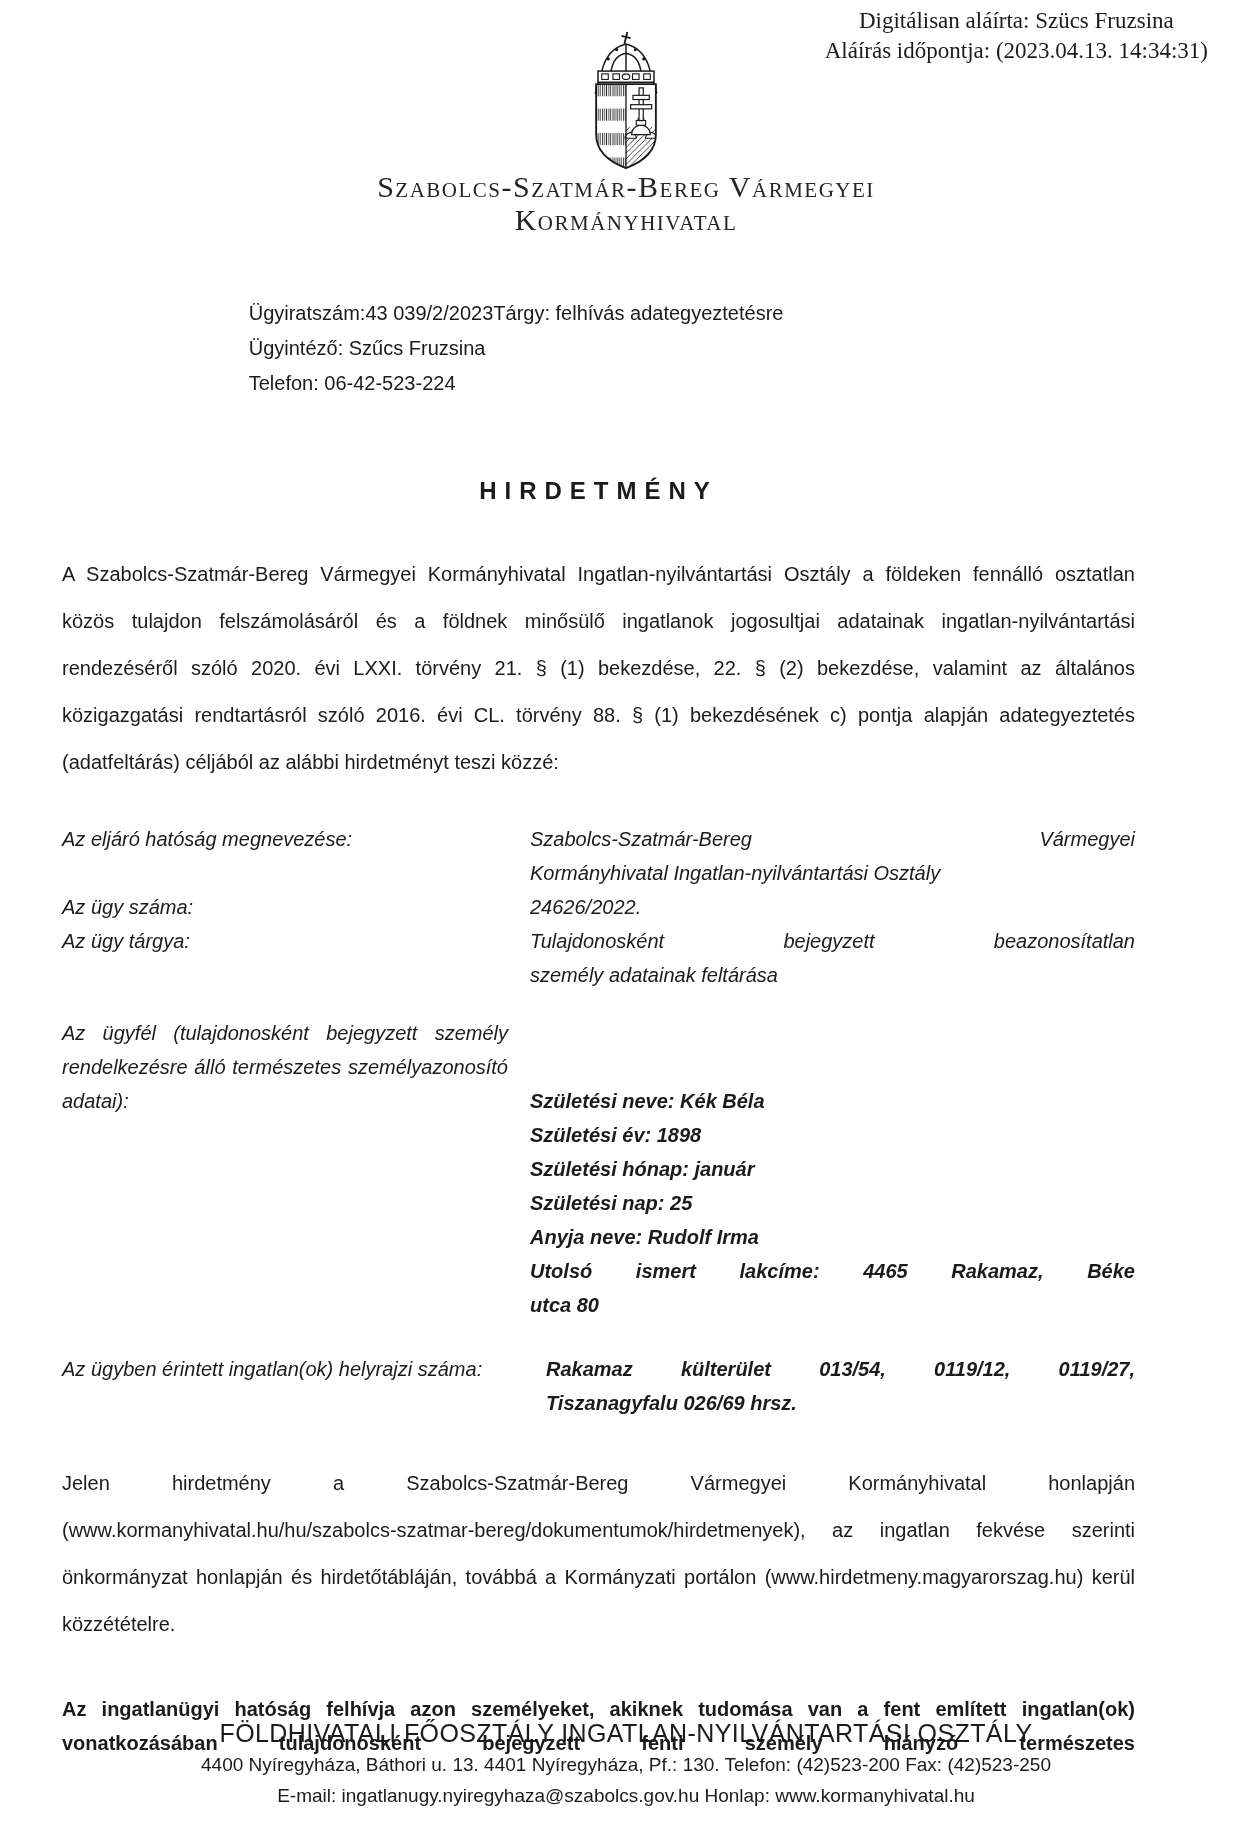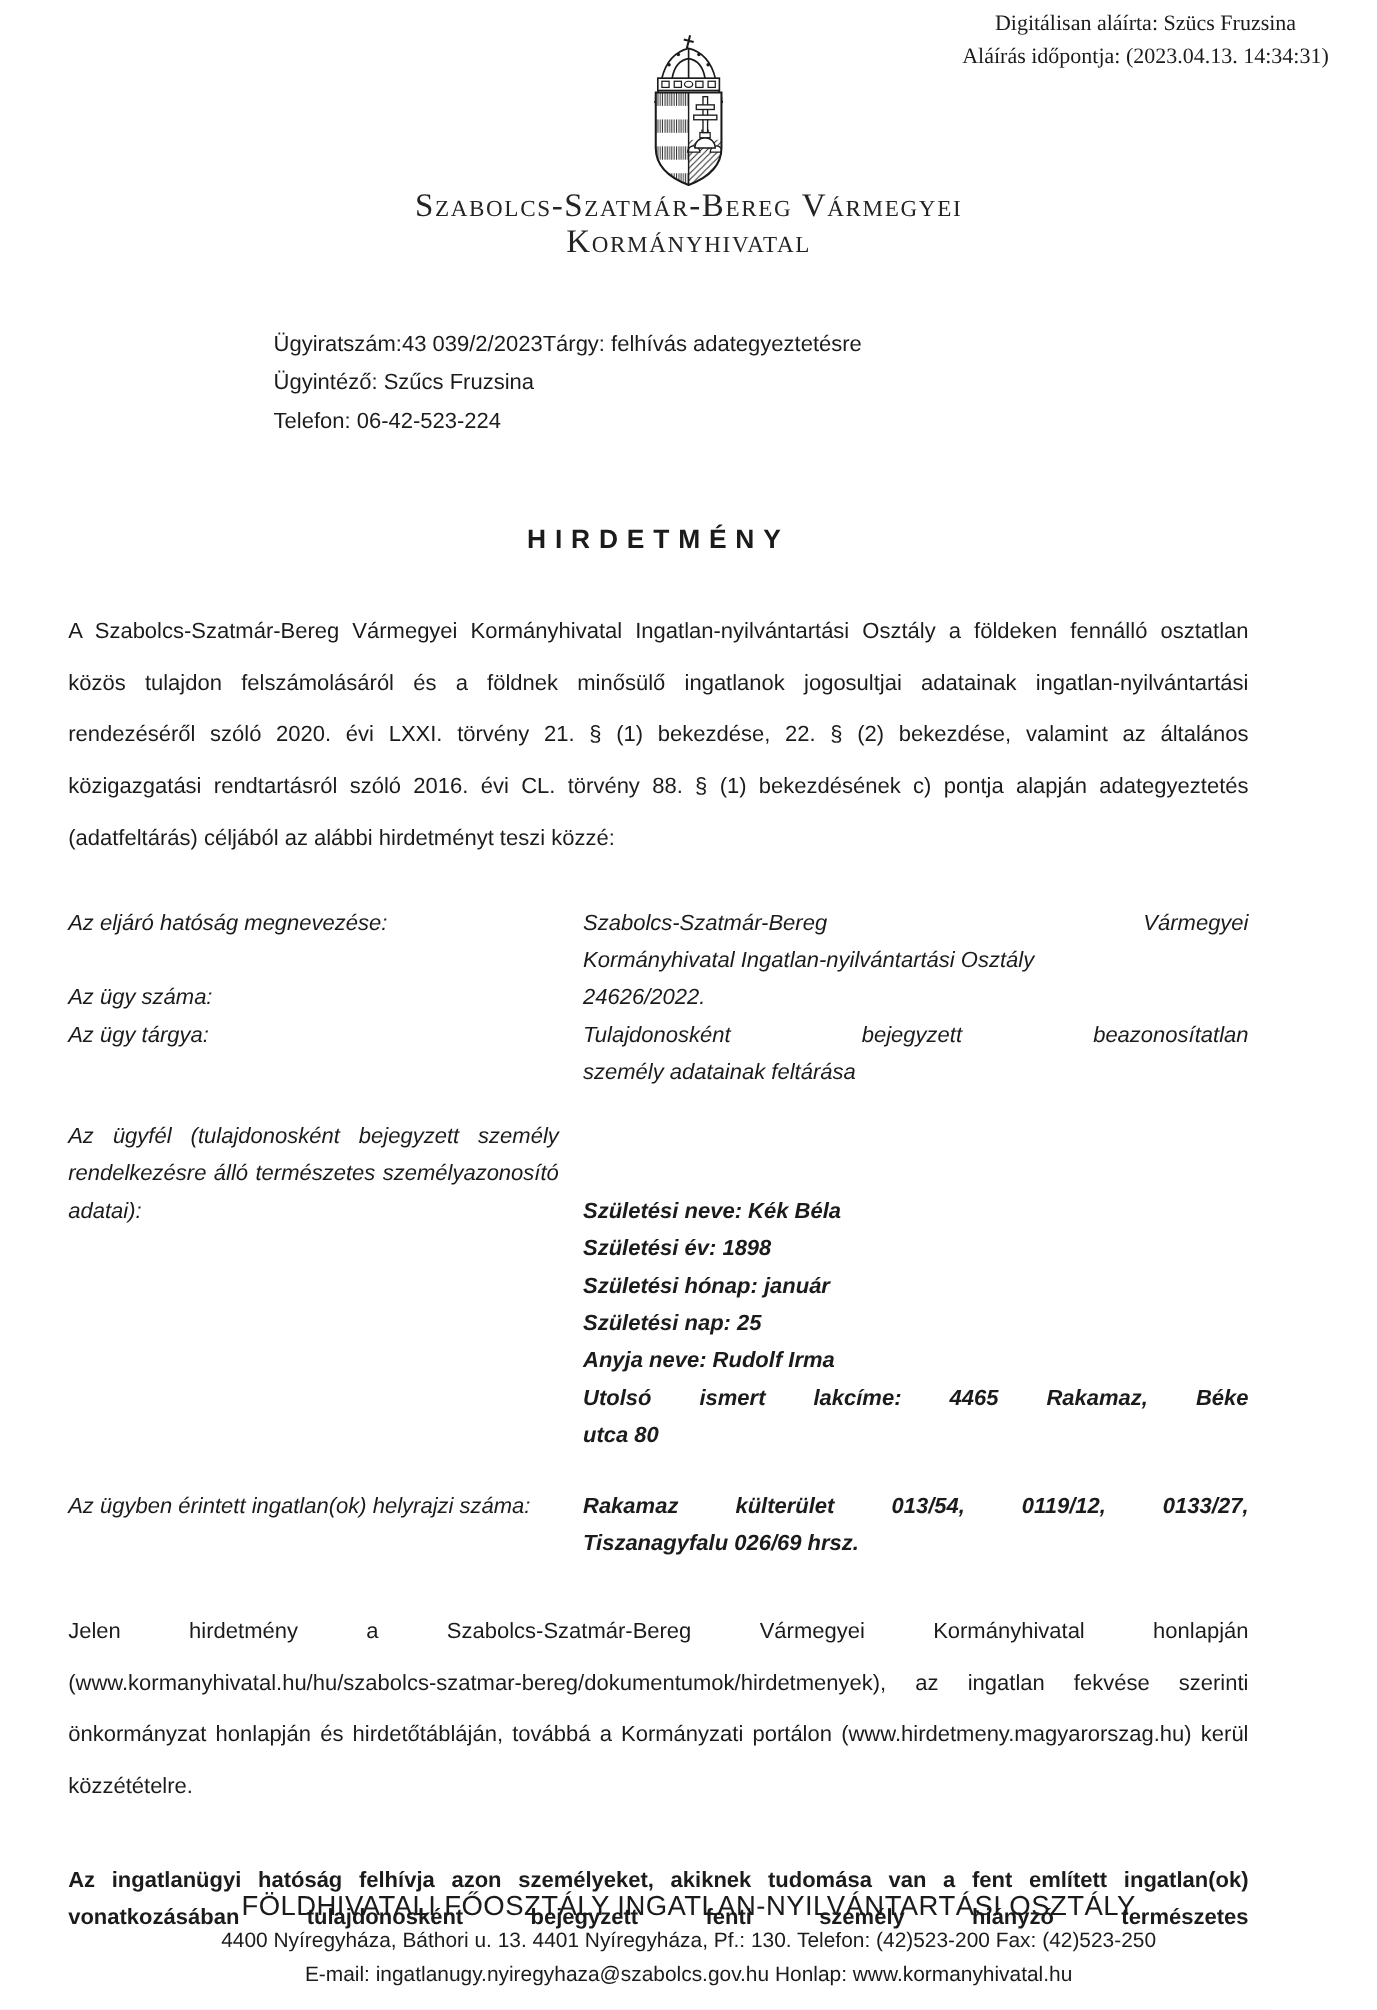--- a/index.html
+++ b/index.html
@@ -12,21 +12,21 @@
     font-size:20px;
     overflow:hidden;
     margin:0 auto;
   }
   .content { padding:0 117px 0 62px; }
 
   
   .signature {
     position:absolute; top:6px; right:44px;
     font-family:"Liberation Serif", serif;
-    font-size:20px; line-height:30px;
+    font-size:23px; line-height:30px;
     text-align:center;
   }
 
   
   .crest { padding-top:30px; text-align:center; }
   .crest svg { display:block; margin:0 auto; }
   .org-name {
     font-family:"Liberation Serif", serif;
     font-variant:small-caps;
     font-size:30px; line-height:33px;
@@ -47,21 +47,21 @@
   .intro { margin-top:46px; }
   .publication { margin-top:40px; }
   .notice { margin-top:44px; font-weight:bold; text-align:justify; text-align-last:justify; line-height:34px; }
 
   
   .kv { margin-top:36px; }
   .kv-row { display:grid; grid-template-columns:468px 1fr;font-style:italic; }
   .kv-label { text-align:justify; line-height:34px; padding-right:22px; }
   .kv-value { line-height:34px; }
   .gap-sm { margin-top:24px; }
-  .gap-md { margin-top:30px; }
+  .gap-md { margin-top:30px;gap:16px; }
   .bold { font-weight:bold; }
   .justify-last { text-align:justify; text-align-last:justify; }
   .client-block { margin-top:68px; }
 
   
   .footer {
     position:absolute; left:0; right:0; bottom:16px;
     text-align:center; font-size:19px; line-height:31px;
   }
   .footer .dept { font-size:25px; letter-spacing:0.4px; }
@@ -195,21 +195,21 @@
           <div>Születési nap: 25</div>
           <div>Anyja neve: Rudolf Irma</div>
           <div class="justify-last">Utolsó ismert lakcíme: 4465 Rakamaz, Béke</div>
           <div>utca 80</div>
         </div>
       </div>
 
       <div class="kv-row gap-md">
         <div class="kv-label">Az ügyben érintett ingatlan(ok) helyrajzi száma:</div>
         <div class="kv-value bold">
-          <div class="justify-last">Rakamaz külterület 013/54, 0119/12, 0133/27,</div>
+          <div class="justify-last">Rakamaz külterület 013/54, 0119/12, 0119/27,</div>
           <div>Tiszanagyfalu 026/69 hrsz.</div>
         </div>
       </div>
 
     </div>
 
     <p class="para publication">Jelen hirdetmény a Szabolcs-Szatmár-Bereg Vármegyei Kormányhivatal honlapján (www.kormanyhivatal.hu/hu/szabolcs-szatmar-bereg/dokumentumok/hirdetmenyek), az ingatlan fekvése szerinti önkormányzat honlapján és hirdetőtábláján, továbbá a Kormányzati portálon (www.hirdetmeny.magyarorszag.hu) kerül közzétételre.</p>
 
     <p class="notice">Az ingatlanügyi hatóság felhívja azon személyeket, akiknek tudomása van a fent említett ingatlan(ok) vonatkozásában tulajdonosként bejegyzett fenti személy hiányzó természetes</p>
 

